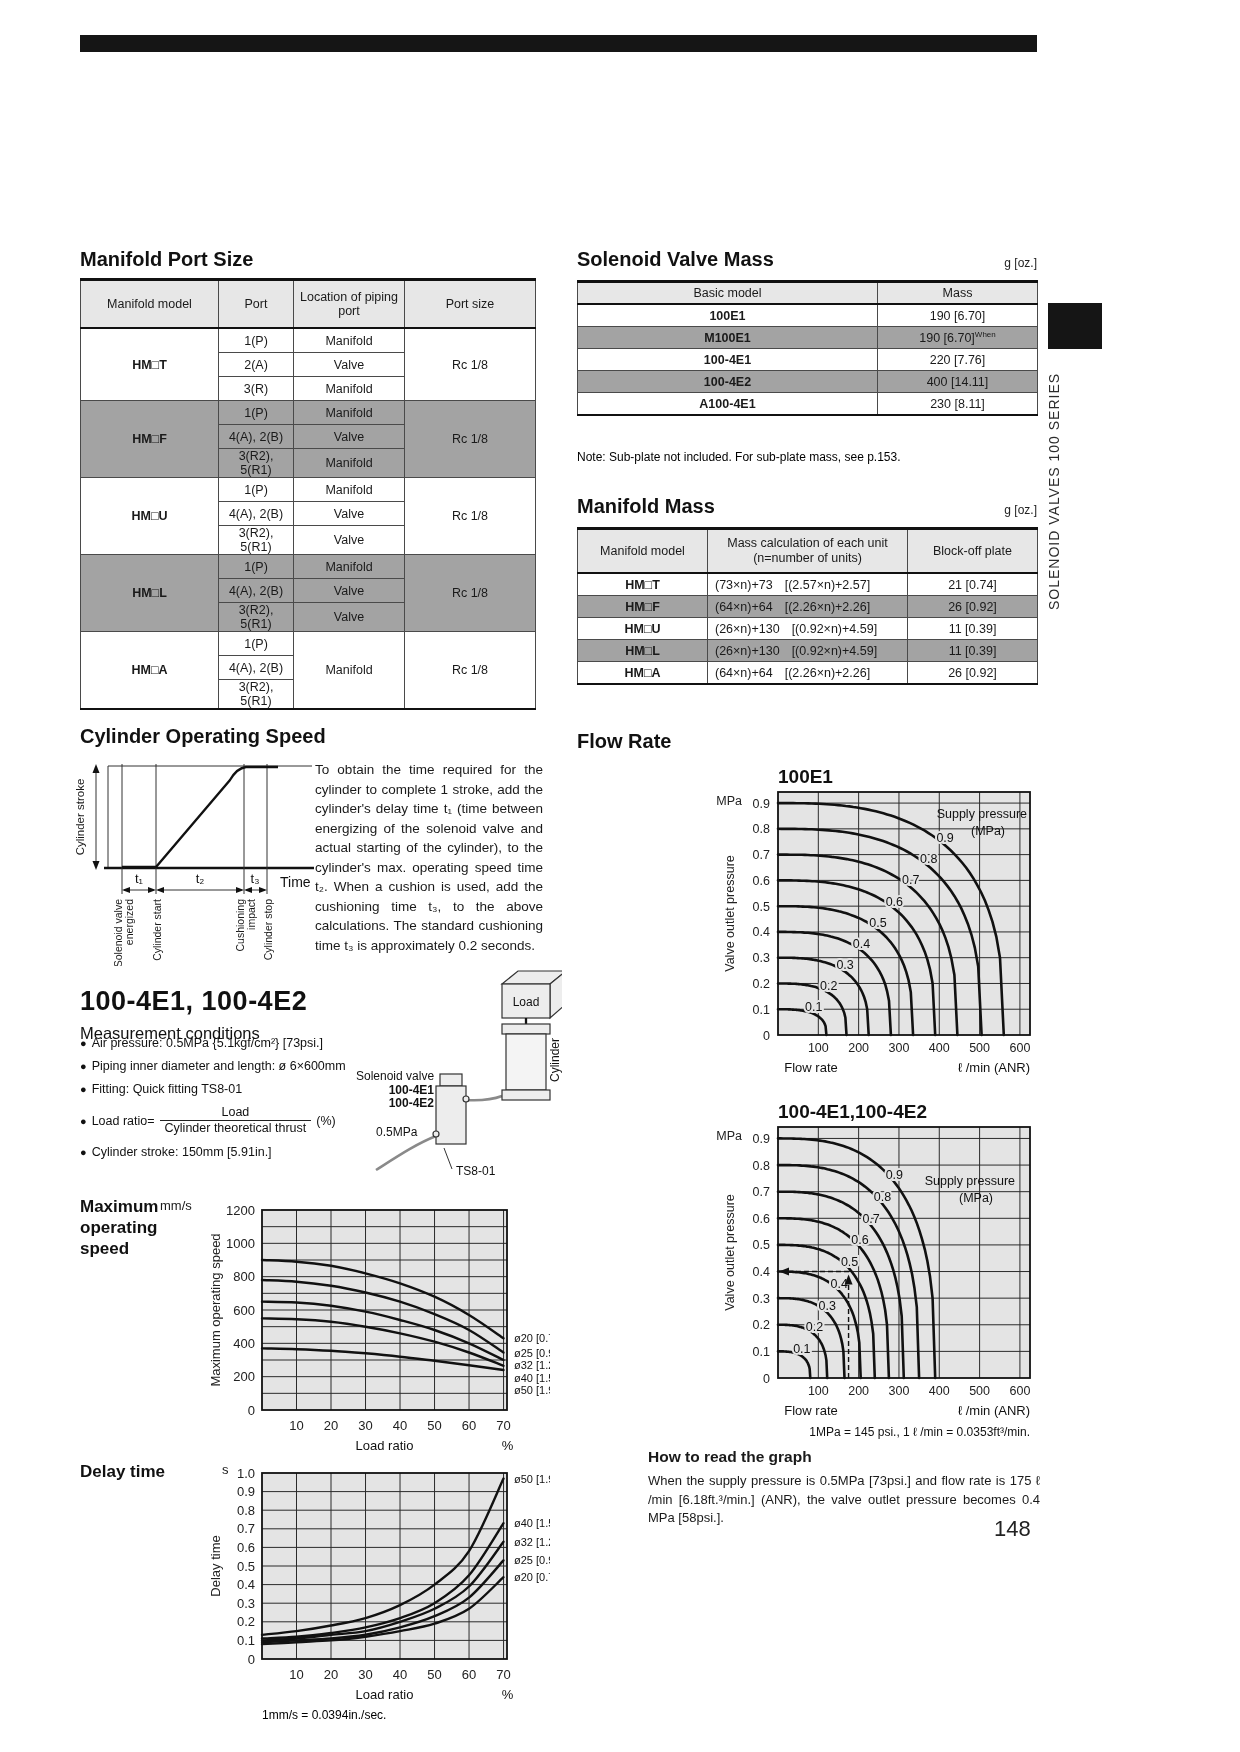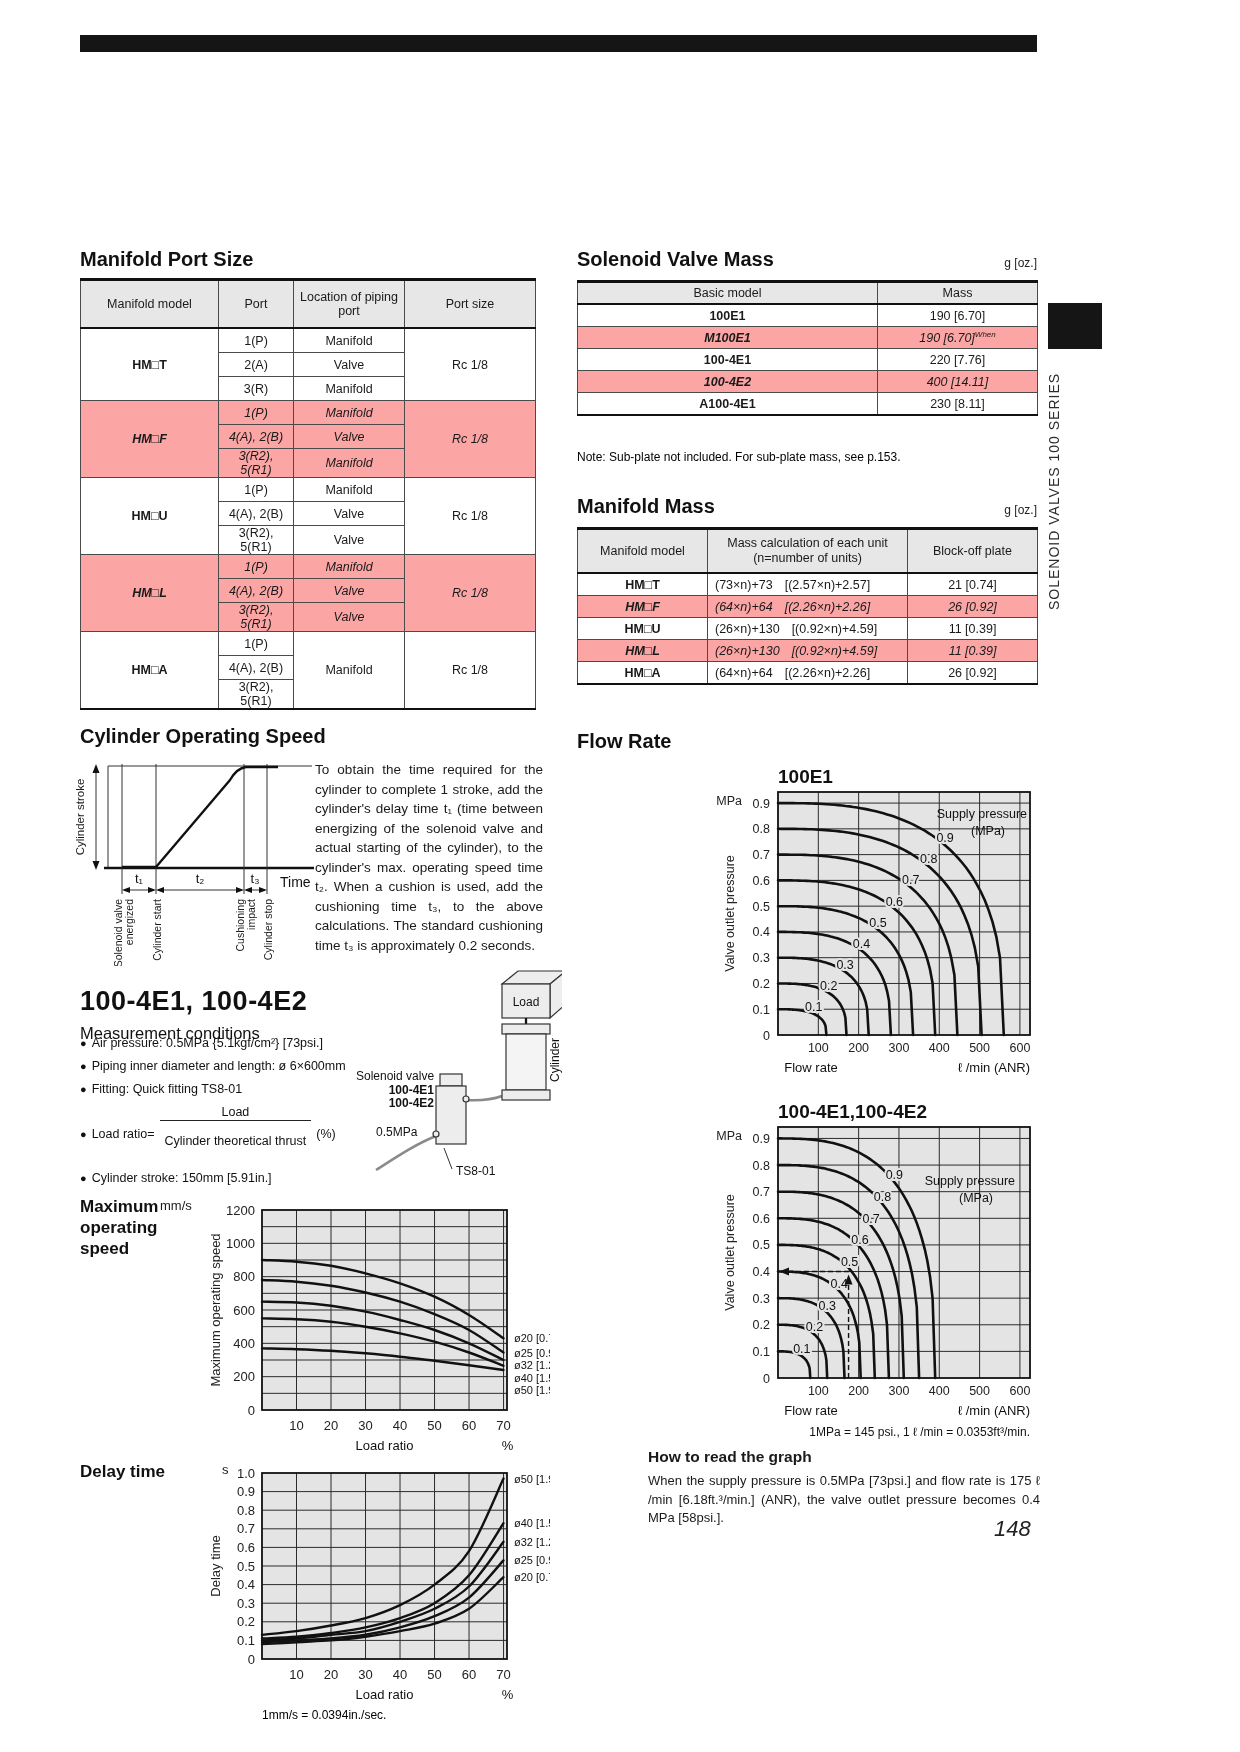--- a/index.html
+++ b/index.html
@@ -10,39 +10,39 @@
   .sidetab{left:1048px;top:303px;width:54px;height:46px;background:#151515;}
   .sidetext{left:1046px;top:355px;height:255px;writing-mode:vertical-rl;transform:rotate(180deg);
             font-size:14px;letter-spacing:1px;color:#2b2b2b;white-space:nowrap;}
   .h1{font-size:20px;font-weight:700;color:#111;}
   .h1big{font-size:27px;font-weight:700;color:#111;letter-spacing:0.5px;}
   .h2{font-size:17px;font-weight:700;color:#111;}
   .h3{font-size:16.5px;font-weight:400;color:#111;}
   .unit{font-size:12px;color:#222;}
   .note{font-size:12px;color:#000000;}
   .para{font-size:13.5px;line-height:19.5px;text-align:justify;color:#1a1a1a;}
-  .pagenum{font-size:22px;color:#222;font-style:italic;}
+  .pagenum{font-size:22px;color:#222;}
   
   table.dtable{border-collapse:collapse;table-layout:fixed;font-size:12.5px;color:#1a1a1a;
                border-top:3px solid #111;border-bottom:2.5px solid #111;}
   .dtable td,.dtable th{border:1px solid #4a4a4a;text-align:center;padding:0 3px;font-weight:400;overflow:hidden;}
   .dtable thead th{background:#e7e7e7;border-bottom:2px solid #111;}
   .dtable td{height:23px;}
   .mmrows td{height:21px;}
-  tr.shade td{background:#fca5a5;font-style:italic;}
+  tr.shade td{background:#a3a3a3;}
   td.model{font-weight:700;}
   td.calc{text-align:left;padding-left:7px;}
   .calcb{margin-left:12px;}
   sup.nt{font-size:8px;}
   
   .blist{font-size:12.5px;color:#111;}
   .bullet{margin-bottom:9px;display:flex;align-items:center;gap:5px;}
   .bullet::before{content:"\25CF";font-size:11px;}
   .frac{display:inline-flex;flex-direction:column;text-align:center;line-height:15px;}
-  .frac .den{border-top:1.4px solid #222;padding:13px 5px;text-align:right;}
+  .frac .den{border-top:1.4px solid #222;padding:0 5px;text-align:right;}
   .frac .num{padding:0 5px;}
   
   .plotbg{fill:#e4e4e4;}
   .grid{stroke:#2b2b2b;stroke-width:1;}
   .pborder{fill:none;stroke:#111;stroke-width:1.8;}
   .curve{fill:none;stroke:#111;stroke-width:2.6;stroke-linecap:round;}
   .curve2{fill:none;stroke:#111;stroke-width:2.4;stroke-linecap:round;}
   .tick{font-size:12.5px;fill:#222;}
   .tickb{font-size:13px;fill:#222;}
   .clab{font-size:12.5px;fill:#111;paint-order:stroke;stroke:#e4e4e4;stroke-width:4px;}

